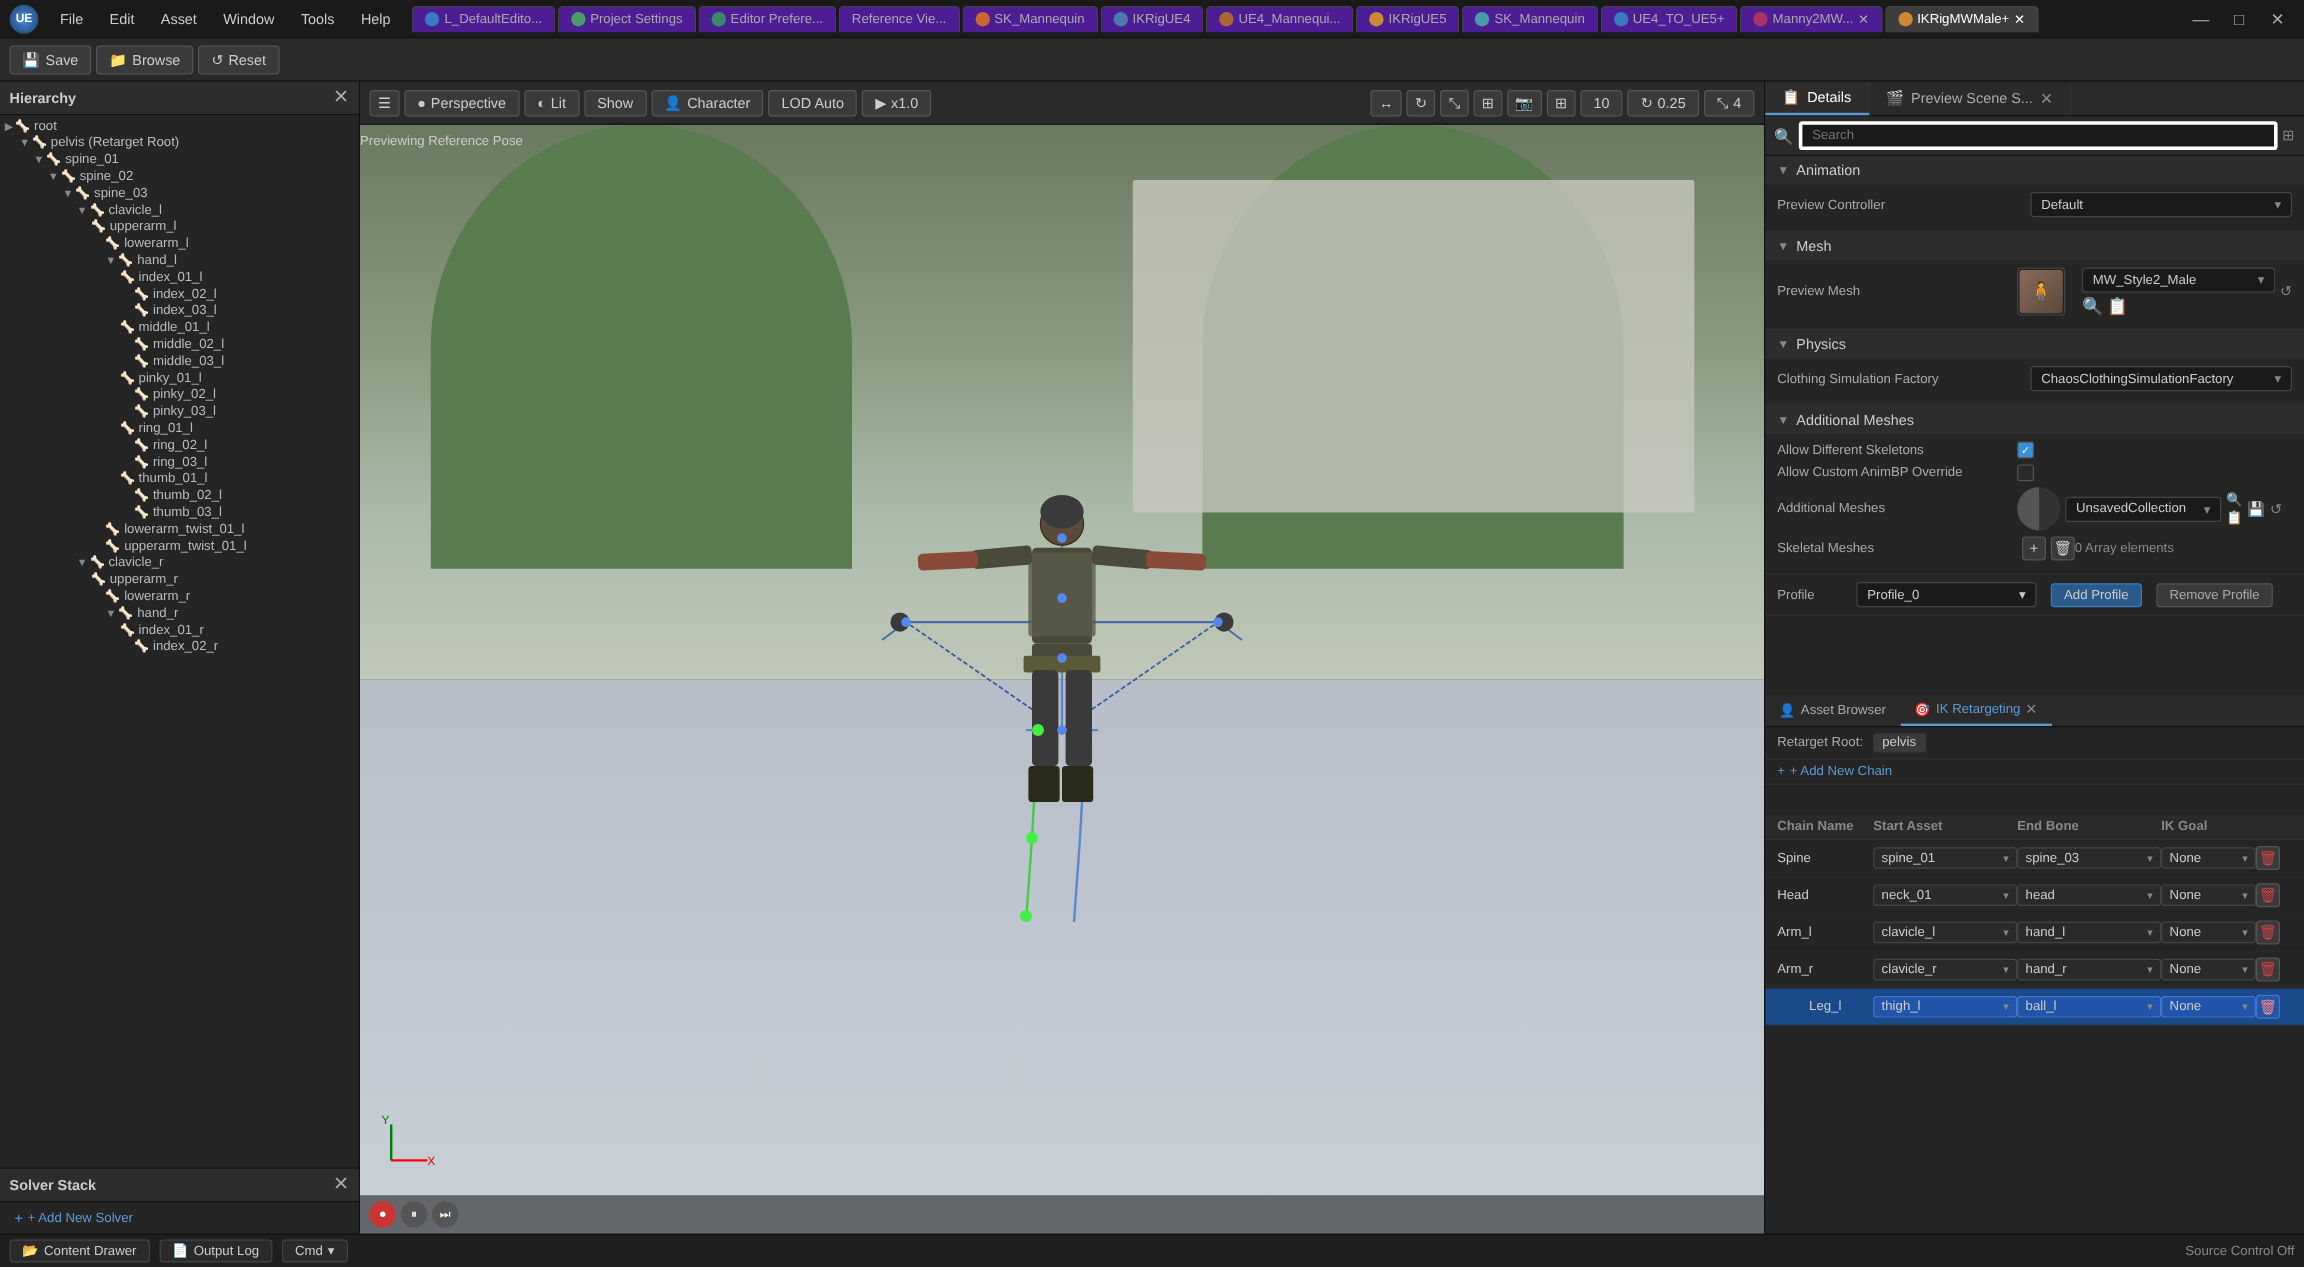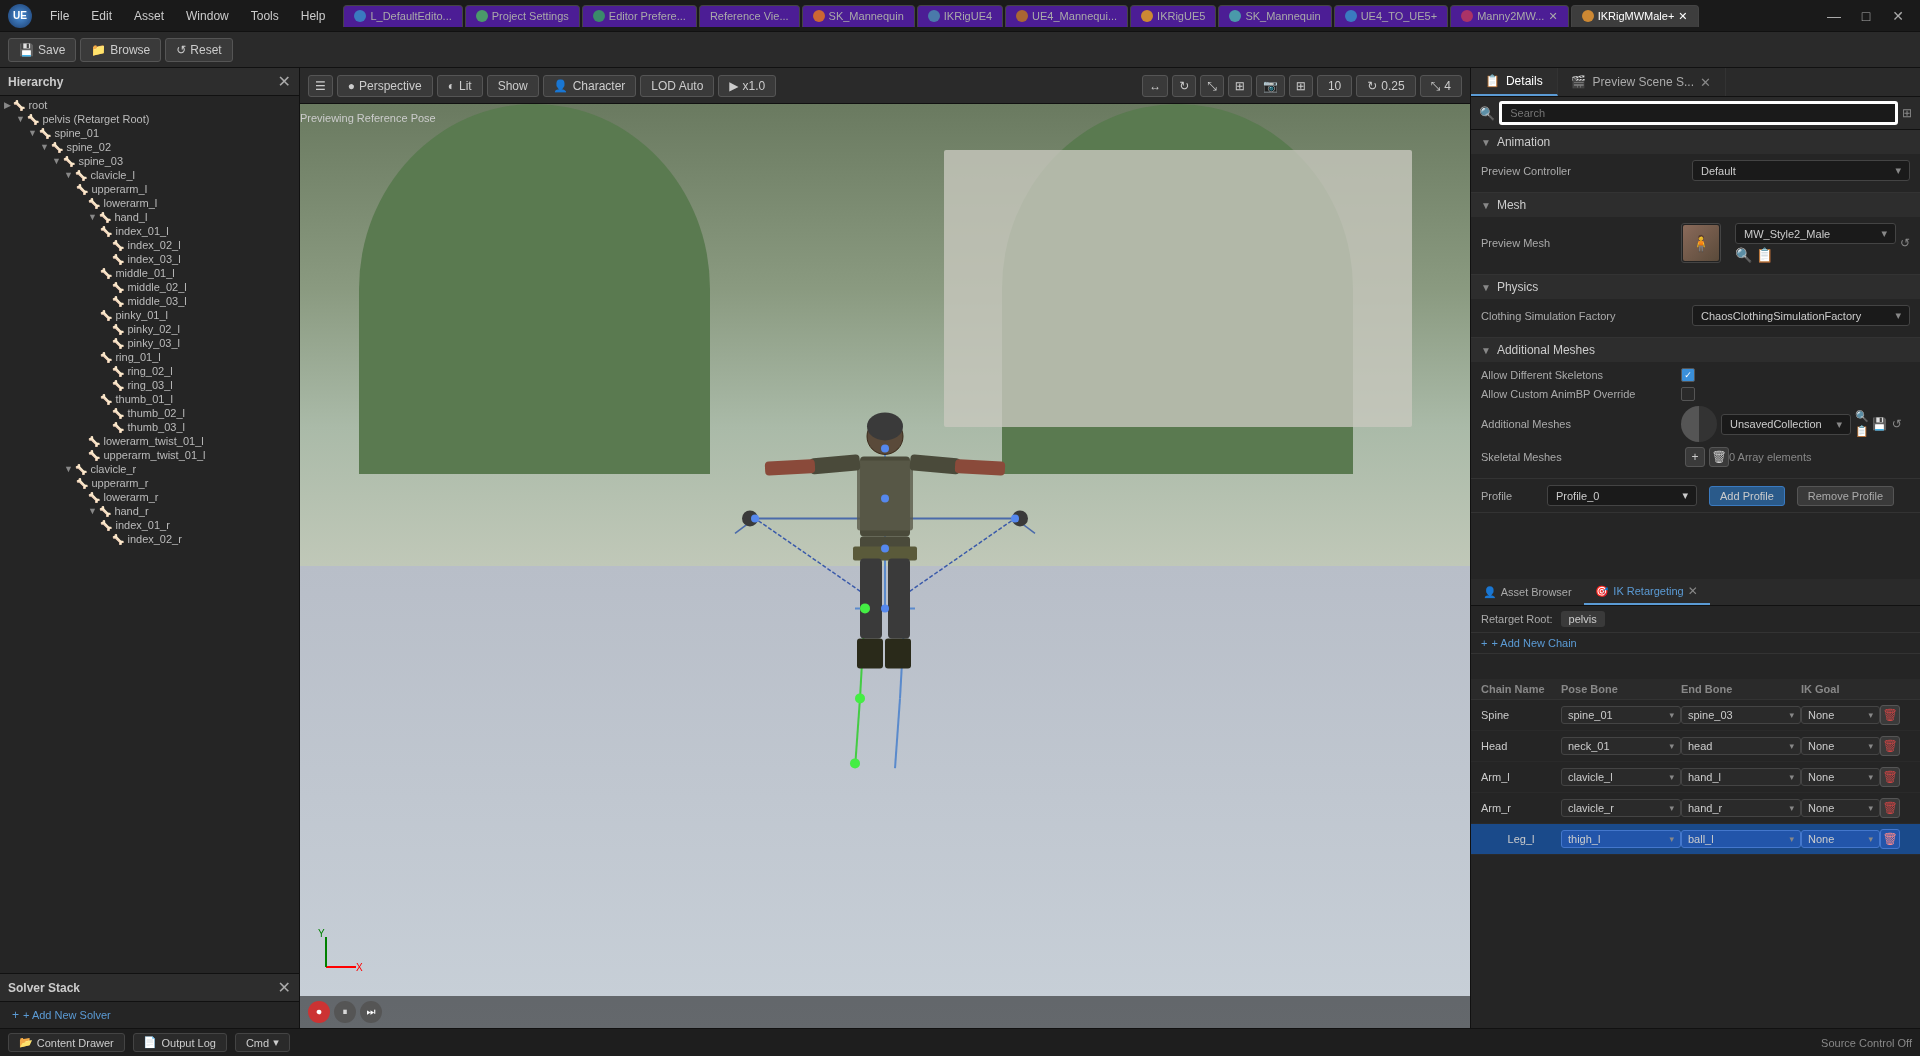--- a/index.html
+++ b/index.html
@@ -685,21 +685,21 @@
       </div>
 
       <div class="add-chain-btn">
         <span>+</span>
         <span>+ Add New Chain</span>
       </div>
 
       <div class="chain-table">
         <div class="chain-header">
           <span class="chain-header-cell ch-name">Chain Name</span>
-          <span class="chain-header-cell ch-start">Pose Bone</span>
+          <span class="chain-header-cell ch-start">Start Asset</span>
           <span class="chain-header-cell ch-end">End Bone</span>
           <span class="chain-header-cell ch-goal">IK Goal</span>
           <span class="chain-header-cell ch-del"></span>
         </div>
 
         <div class="chain-row">
           <span class="chain-cell ch-name">Spine</span>
           <div class="chain-cell ch-start">
             <div class="chain-dropdown">
               <span>spine_01</span>

